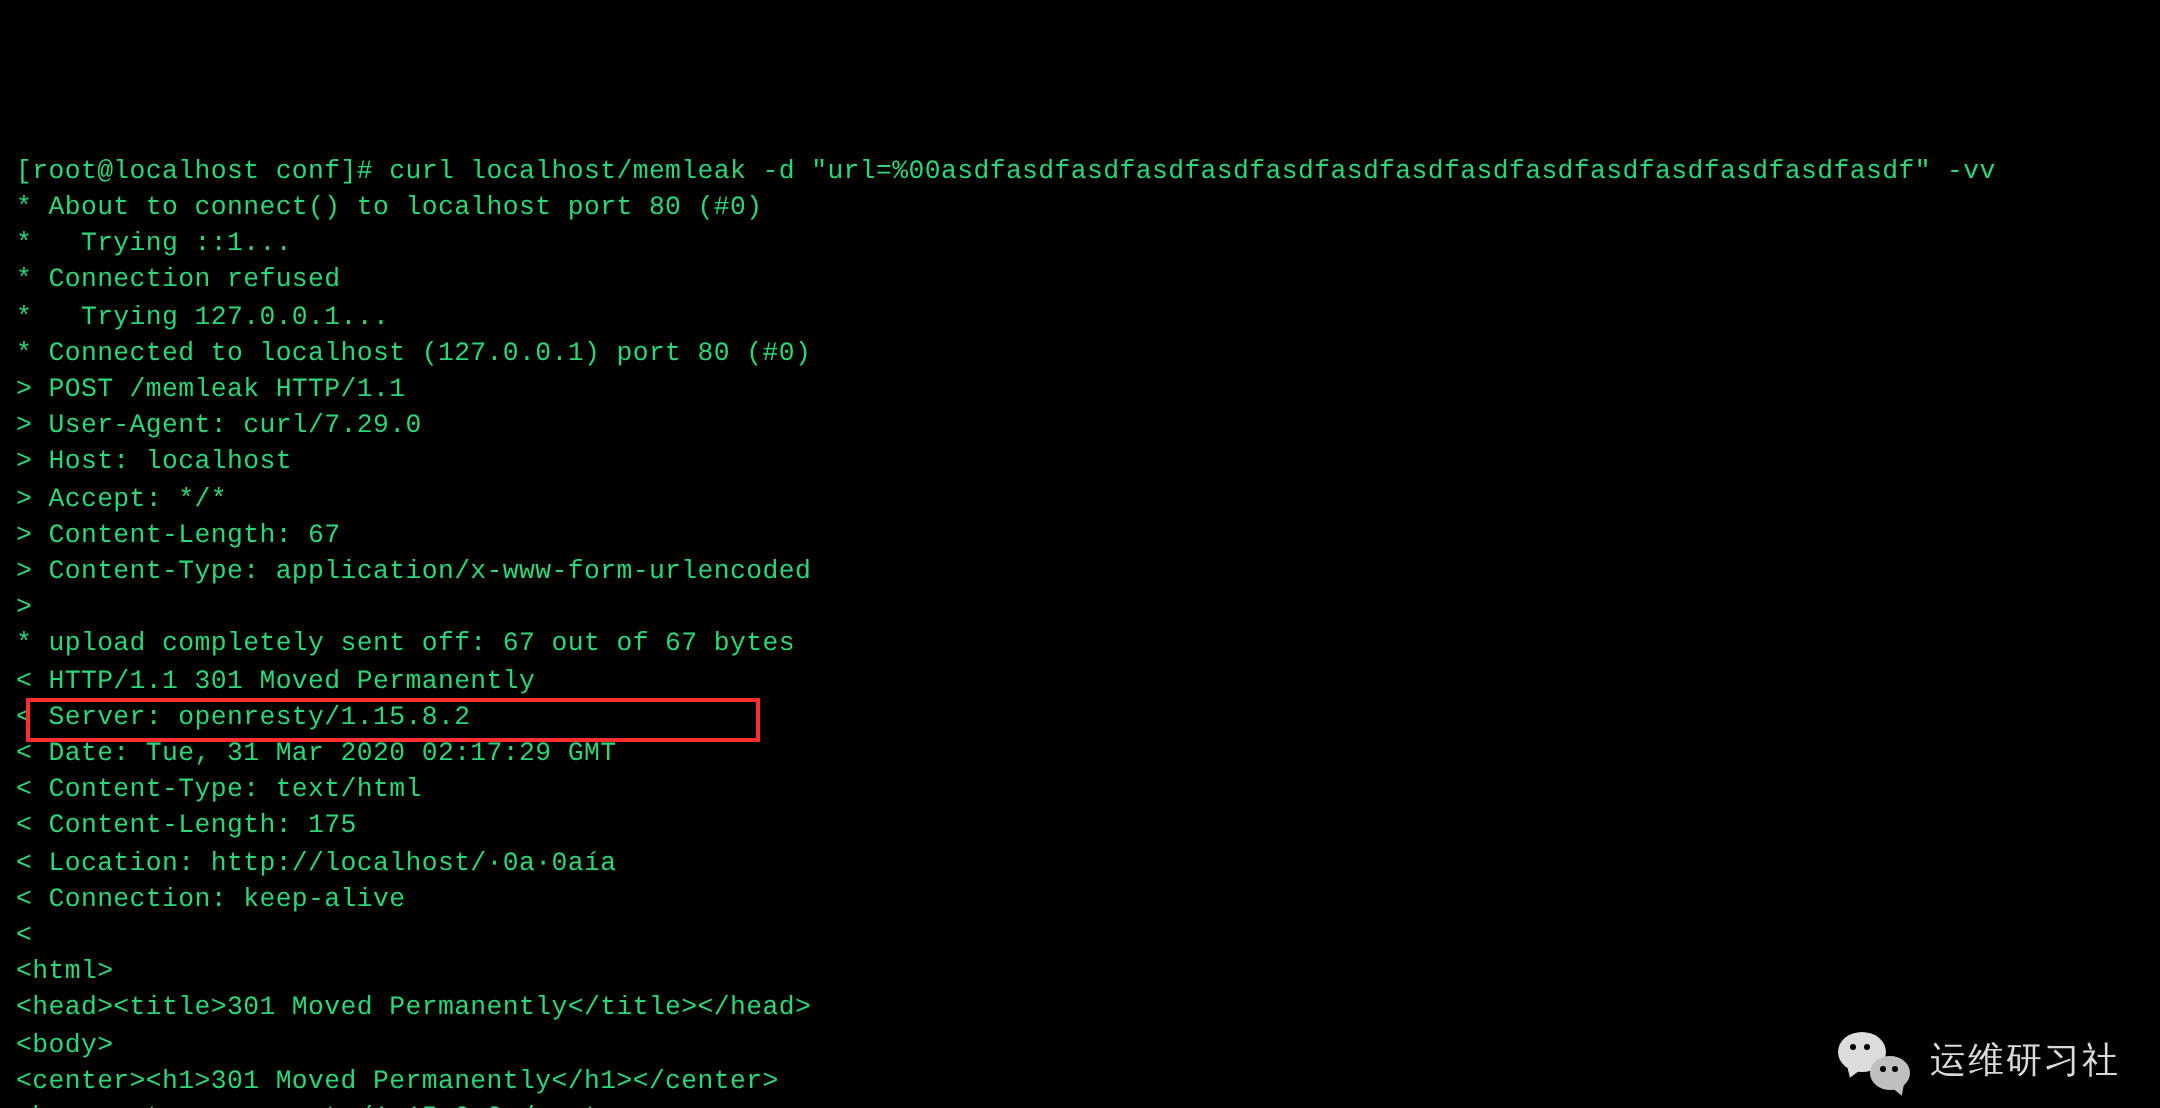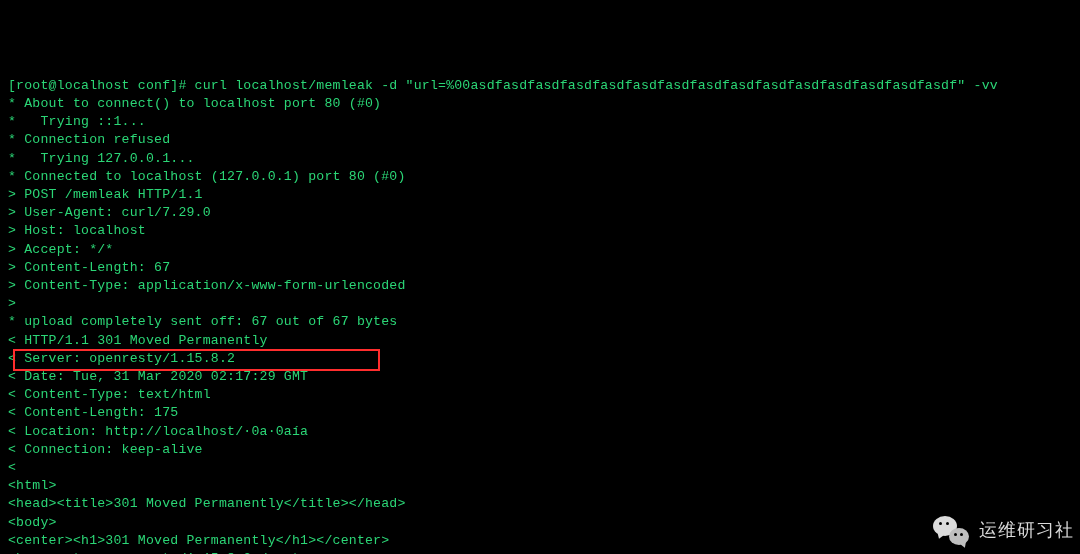--- a/index.html
+++ b/index.html
@@ -24,21 +24,21 @@
     .term-line {
       display: block;
     }
     .highlight-box {
       border: 2.5px solid #ff2d2d;
       position: absolute;
       pointer-events: none;
     }
     .watermark {
       position: absolute;
-      right: 6px;
+      right: 20px;
       bottom: 10px;
       display: flex;
       align-items: center;
       gap: 12px;
       color: #dadada;
       font-family: "PingFang SC", "Microsoft YaHei", sans-serif;
       font-size: 18px;
       letter-spacing: 1px;
       white-space: nowrap;
     }

